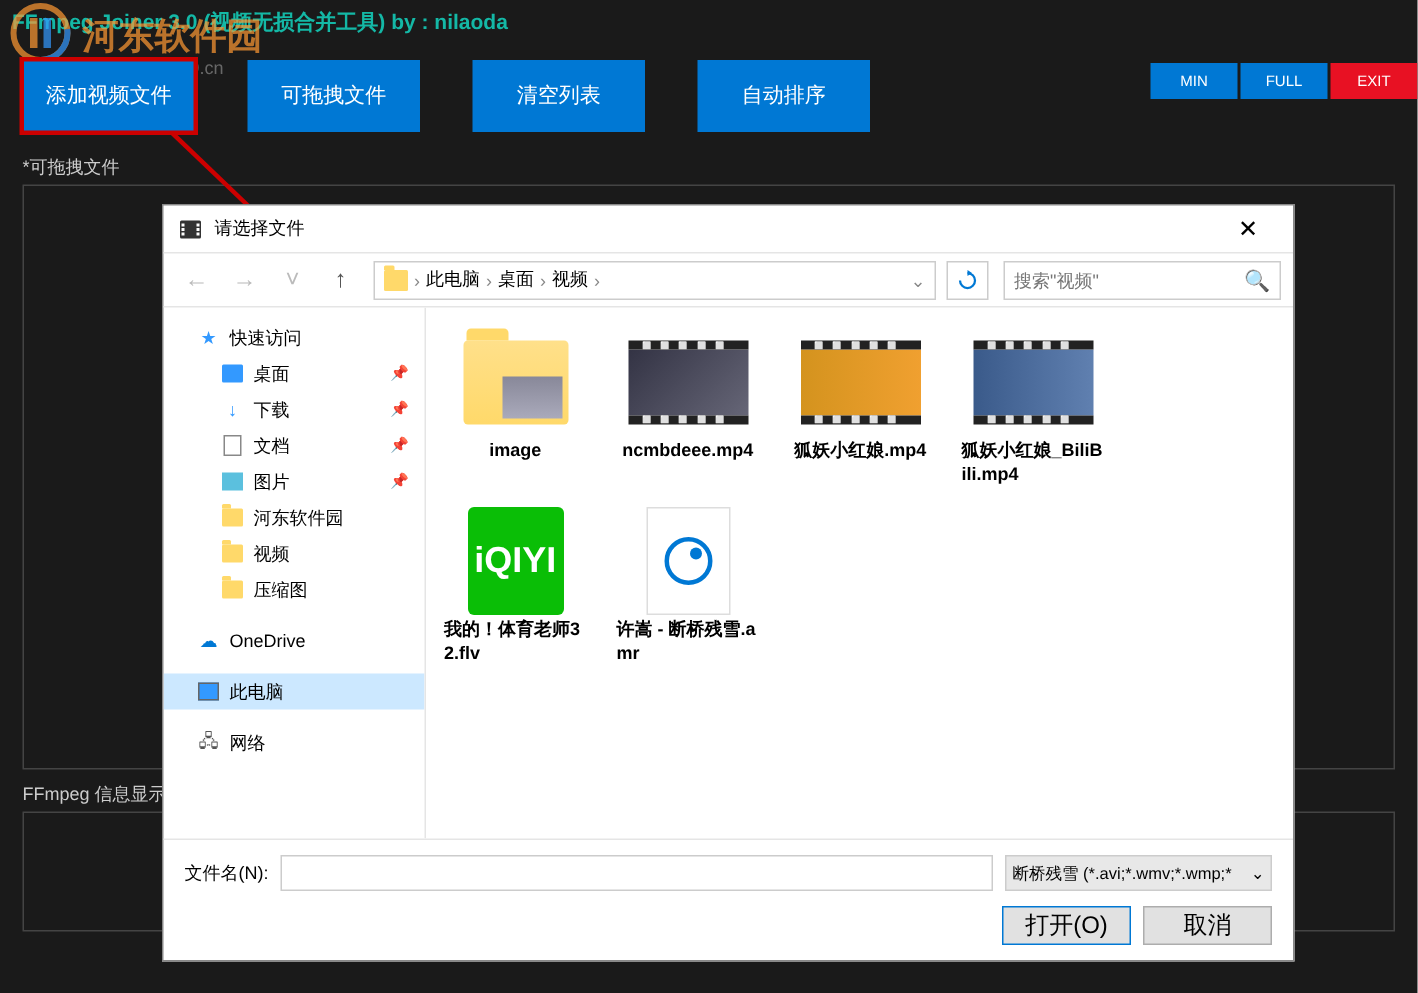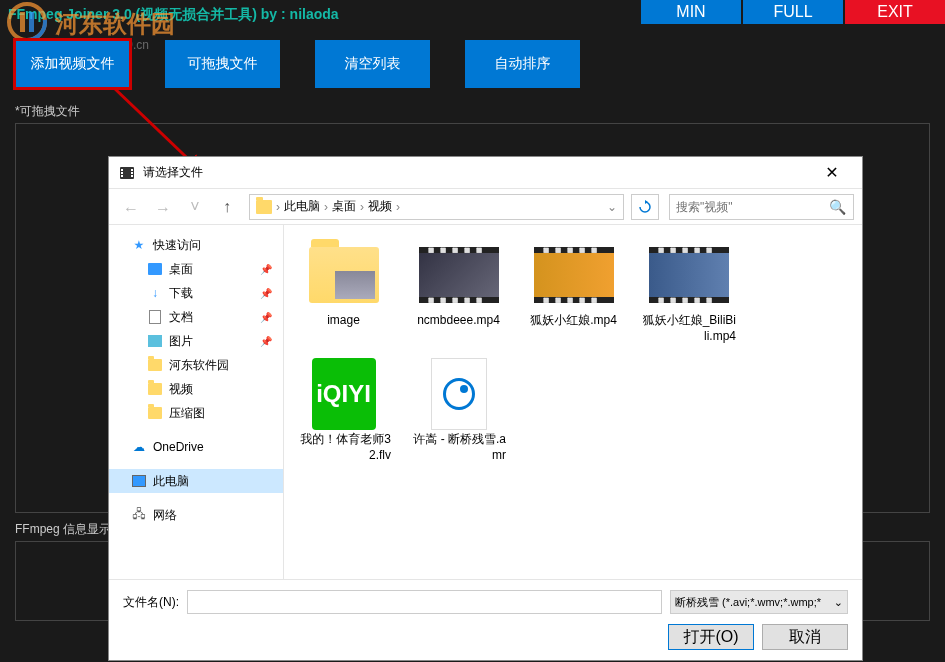--- a/index.html
+++ b/index.html
@@ -2,21 +2,21 @@
 <html><head>
   <meta charset="utf-8">
   <style>
     * { margin: 0; padding: 0; box-sizing: border-box; font-family: "Microsoft YaHei", sans-serif; }
     body { width: 945px; height: 662px; background: #1a1a1a; position: relative; overflow: hidden; }
     
     
     .title-bar { height: 30px; display: flex; align-items: center; justify-content: space-between; padding-left: 8px; }
     .title-text { color: #14b8a6; font-size: 14px; font-weight: bold; }
     .window-controls { display: flex; height: 100%; }
-    .win-btn { width: 100px; height: 24px; display: flex; align-items: center; justify-content: center; color: white; font-size: 16px; cursor: pointer; }
+    .win-btn { width: 58px; height: 24px; display: flex; align-items: center; justify-content: center; color: white; font-size: 10px; cursor: pointer; margin-top: 42px; }
     .min-btn { background: #0078d4; }
     .full-btn { background: #0078d4; margin-left: 2px; }
     .exit-btn { background: #e81123; margin-left: 2px; }
     
     
     .watermark { position: absolute; top: 0; left: 5px; z-index: 5; opacity: 0.7; }
     .watermark-logo { display: inline-block; width: 45px; height: 45px; }
     .watermark-text { color: #ff9933; font-size: 24px; font-weight: bold; position: absolute; top: 8px; left: 50px; white-space: nowrap; }
     .watermark-url { color: #888; font-size: 12px; position: absolute; top: 38px; left: 60px; }
     
@@ -33,21 +33,21 @@
     .main-area { margin: 0 15px; height: 390px; border: 1px solid #444; background: #1a1a1a; }
     
     
     .ffmpeg-label { color: #ccc; font-size: 12px; padding: 8px 15px 3px; }
     .ffmpeg-area { margin: 0 15px; height: 80px; border: 1px solid #444; background: #1a1a1a; }
     
     
     .arrow { position: absolute; top: 45px; left: 85px; width: 150px; height: 150px; z-index: 15; pointer-events: none; }
     
     
-    .file-dialog { position: absolute; top: 156px; left: 108px; width: 755px; height: 505px; background: white; border: 1px solid #888; z-index: 30; display: flex; flex-direction: column; }
+    .file-dialog { position: absolute; top: 136px; left: 108px; width: 755px; height: 505px; background: white; border: 1px solid #888; z-index: 30; display: flex; flex-direction: column; }
     .dialog-title { height: 32px; display: flex; align-items: center; padding: 0 10px; border-bottom: 1px solid #e5e5e5; }
     .dialog-title-icon { width: 16px; height: 16px; margin-right: 8px; }
     .dialog-title-text { flex: 1; font-size: 12px; }
     .dialog-close { width: 40px; height: 28px; display: flex; align-items: center; justify-content: center; cursor: pointer; font-size: 16px; }
     
     .dialog-nav { height: 36px; display: flex; align-items: center; padding: 0 8px; gap: 4px; border-bottom: 1px solid #e5e5e5; }
     .nav-btn { width: 28px; height: 28px; display: flex; align-items: center; justify-content: center; color: #555; cursor: pointer; font-size: 16px; }
     .nav-btn.disabled { color: #bbb; }
     .breadcrumb { flex: 1; height: 26px; border: 1px solid #ccc; display: flex; align-items: center; padding: 0 6px; font-size: 12px; gap: 4px; margin: 0 4px; }
     .breadcrumb .folder-icon-yellow { width: 16px; height: 14px; background: #ffd96a; border-radius: 1px; position: relative; }
@@ -78,21 +78,21 @@
     .download-icon { color: #3399ff; font-weight: bold; }
     .doc-icon { width: 12px; height: 14px; background: #fff; border: 1px solid #888; }
     .pic-icon { width: 14px; height: 12px; background: #5bc0de; }
     .cloud-icon { color: #0078d4; }
     .pc-icon { width: 14px; height: 12px; background: #3399ff; border: 1px solid #666; }
     .net-icon { color: #555; }
     
     .file-area { flex: 1; padding: 18px 12px; display: flex; flex-wrap: wrap; align-content: flex-start; gap: 18px 20px; }
     .file-item { width: 95px; display: flex; flex-direction: column; align-items: center; gap: 6px; cursor: pointer; }
     .file-thumb { width: 80px; height: 64px; display: flex; align-items: center; justify-content: center; position: relative; }
-    .file-name { font-size: 12px; text-align: right; word-break: break-all; line-height: 1.3; }
+    .file-name { font-size: 12px; text-align: left; word-break: break-all; line-height: 1.3; font-weight: bold; }
     .folder-large { width: 70px; height: 56px; background: linear-gradient(#ffe08a, #ffd96a); border-radius: 3px; position: relative; }
     .folder-large::before { content: ''; position: absolute; top: -8px; left: 2px; width: 28px; height: 8px; background: #ffd96a; border-radius: 3px 3px 0 0; }
     .video-thumb { width: 80px; height: 56px; background: #333; position: relative; border-top: 6px solid #222; border-bottom: 6px solid #222; }
     .video-thumb::before, .video-thumb::after { content: '⬜⬜⬜⬜⬜'; position: absolute; left: 0; right: 0; font-size: 5px; color: #fff; letter-spacing: 6px; text-align: center; }
     .video-thumb::before { top: -6px; }
     .video-thumb::after { bottom: -6px; }
     .vid-img1 { background: linear-gradient(135deg, #334, #667); }
     .vid-img2 { background: linear-gradient(90deg, #d4931e, #f0a030); }
     .vid-img3 { background: linear-gradient(90deg, #3a5a8a, #6080b0); }
     .iqiyi-thumb { width: 64px; height: 72px; background: #0abe06; border-radius: 4px; display: flex; align-items: center; justify-content: center; color: white; font-size: 24px; font-weight: bold; }

